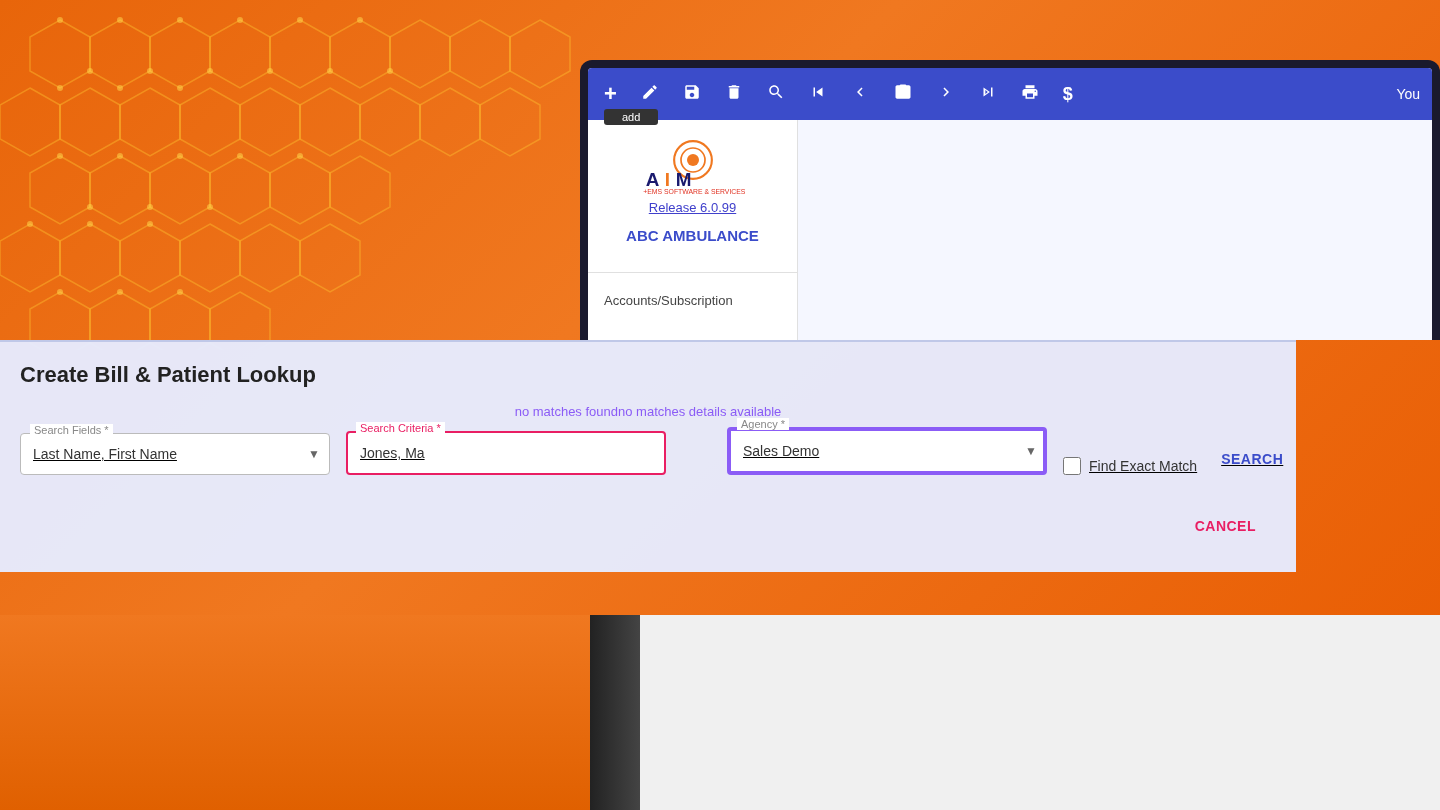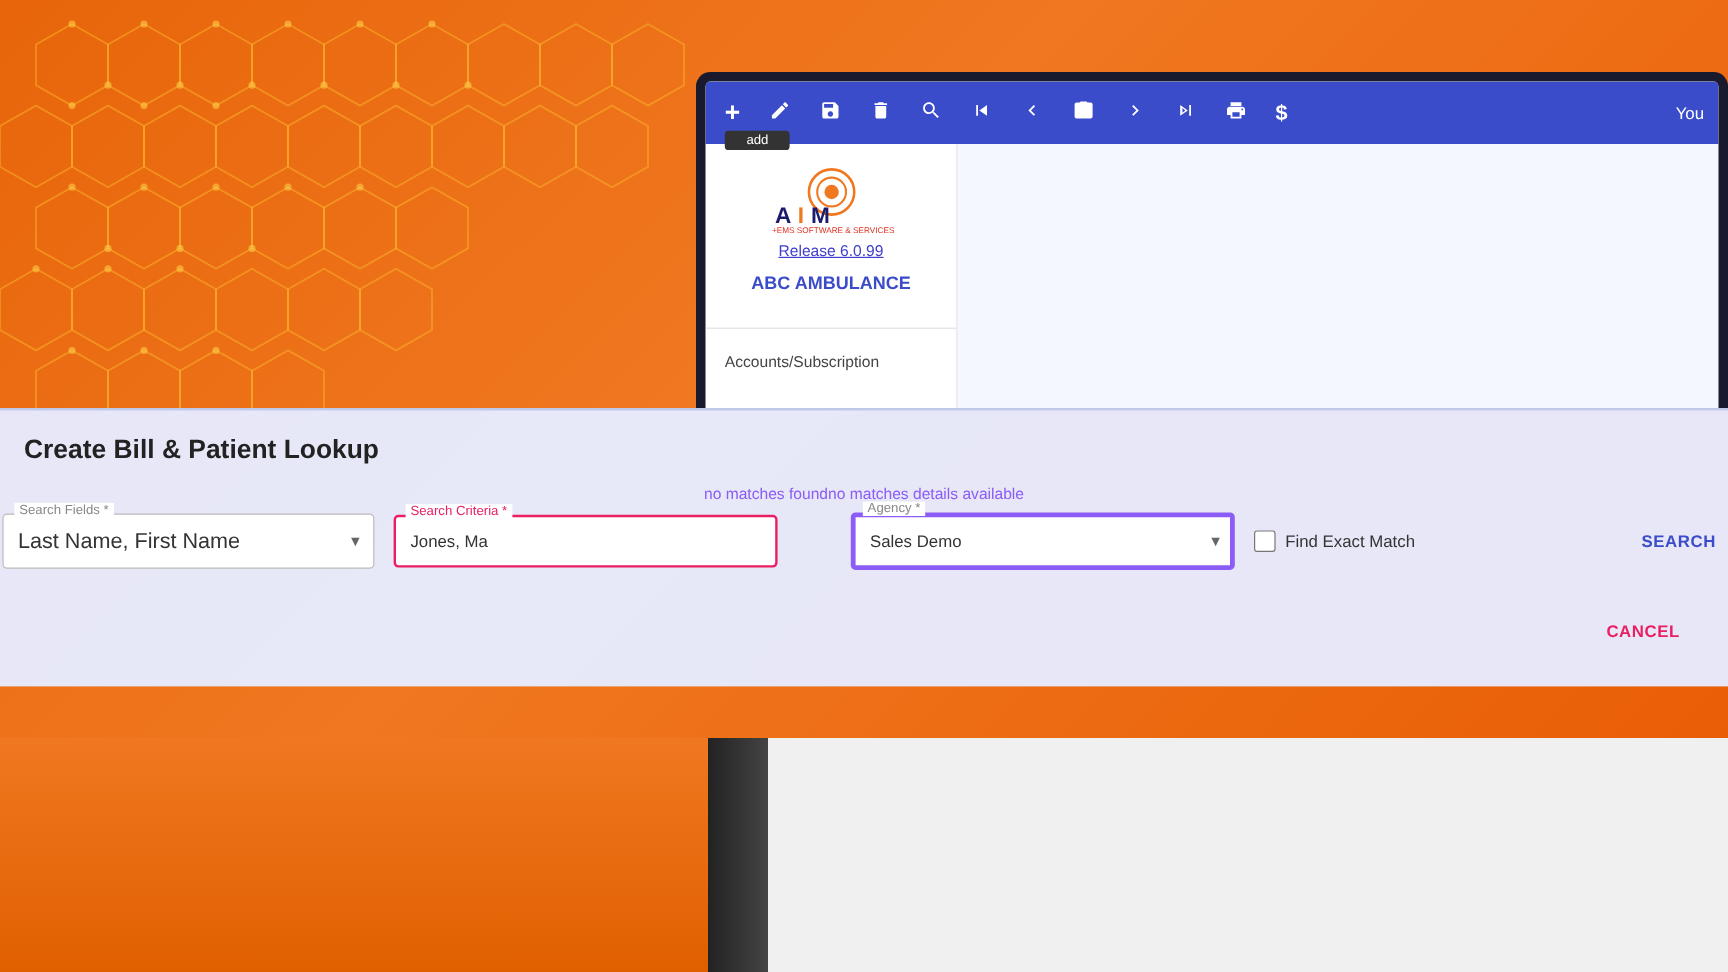--- a/index.html
+++ b/index.html
@@ -142,21 +142,21 @@
     .main-area {
       flex: 1;
       background: #f5f7ff;
     }
 
     
     .dialog-overlay {
       position: absolute;
       top: 340px;
       left: 0;
-      width: 1440px;
+      width: 1296px;
       background: rgba(230, 235, 255, 0.97);
       border-top: 2px solid #c0c8e8;
       padding: 20px 0 30px 0;
       z-index: 10;
     }
 
     .dialog-title {
       font-size: 22px;
       font-weight: 600;
       color: #222;
@@ -167,24 +167,25 @@
       display: flex;
       justify-content: center;
       padding: 0 20px;
       margin-bottom: 8px;
       font-size: 13px;
       color: #8b5cf6;
     }
 
     .dialog-form-row {
       display: flex;
-      align-items: center;
-      padding: 0 2px;
+      align-items: flex-end;
+      padding: 0 20px;
       gap: 16px;
       margin-bottom: 16px;
+      text-decoration: underline;
     }
 
     .form-field {
       position: relative;
       display: flex;
       flex-direction: column;
     }
 
     .form-field-label {
       position: absolute;
@@ -198,21 +199,21 @@
     }
 
     .form-field-label.active {
       color: #e91e63;
     }
 
     .form-select {
       border: 1px solid #bbb;
       border-radius: 4px;
       padding: 12px 30px 12px 12px;
-      font-size: 18px;
+      font-size: 14px;
       color: #333;
       background: white;
       appearance: none;
       cursor: pointer;
       width: 310px;
       outline: none;
     }
 
     .select-arrow {
       position: absolute;

